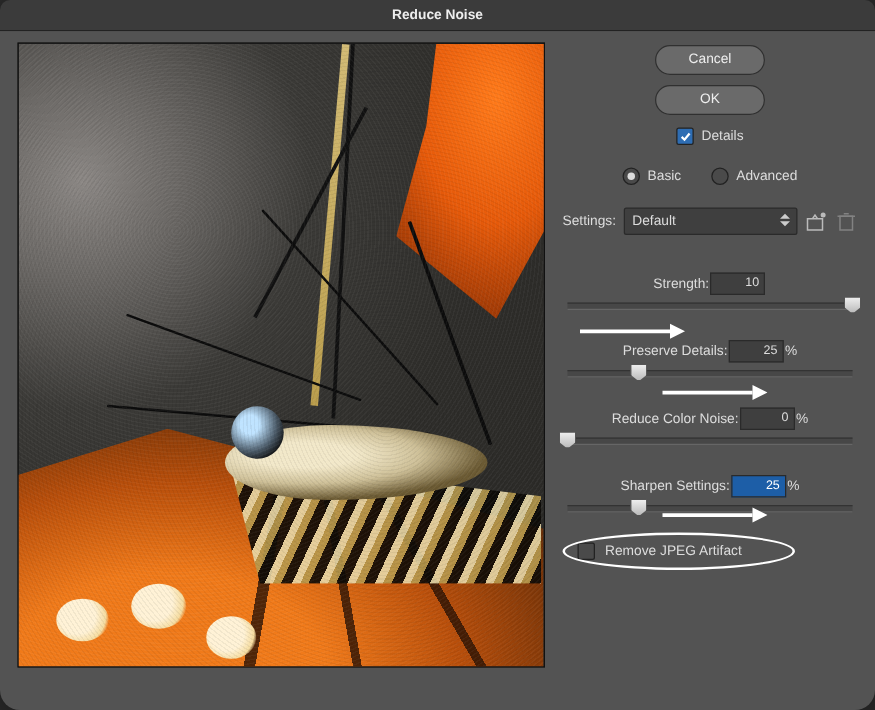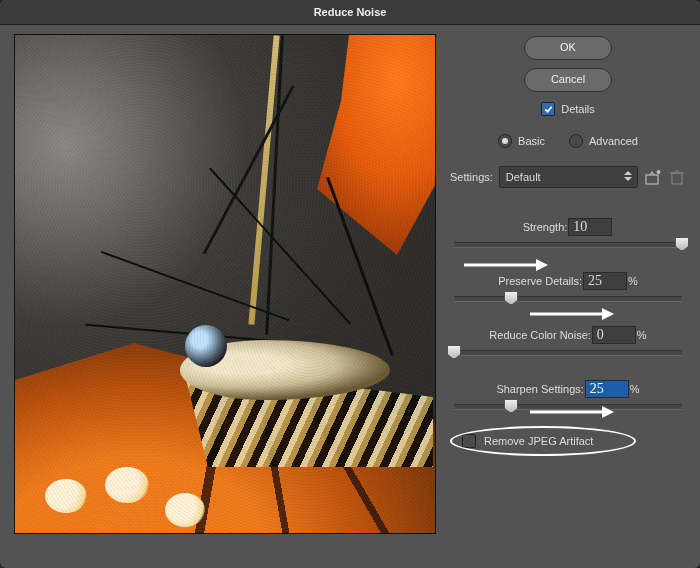--- a/index.html
+++ b/index.html
@@ -1,16 +1,16 @@
 <!DOCTYPE html>
 <html><head>
 <meta charset="utf-8">
 <style>
   html,body{margin:0;padding:0;width:700px;height:568px;background:#2a2a2a;font-family:-apple-system,Helvetica,Arial,sans-serif;font-size:11px;color:#ddd;overflow:hidden;}
-  .dialog{position:absolute;left:0;top:0;width:700px;height:568px;background:#535353;border-radius:6px;box-shadow:0 4px 30px rgba(0,0,0,.4);}
+  .dialog{position:absolute;left:0;top:0;width:700px;height:568px;background:#535353;border-radius:16px;box-shadow:0 4px 30px rgba(0,0,0,.4);}
   .titlebar{height:24px;line-height:24px;text-align:center;font-weight:600;color:#eee;background:#3b3b3b;border-top-left-radius:8px;border-top-right-radius:8px;border-bottom:1px solid #222;}
   .body{position:absolute;top:24px;left:0;right:0;bottom:0;}
   .preview{position:absolute;left:14px;top:10px;width:420px;height:498px;background:#2b2a28;border:1px solid #111;overflow:hidden;}
   .zoomrow{position:absolute;left:14px;top:516px;width:420px;height:26px;display:flex;align-items:center;justify-content:center;gap:22px;color:#ddd;}
   .zoomrow .mag{width:14px;height:14px;display:inline-block;}
   .zoomrow .mag svg{width:14px;height:14px;stroke:#ccc;stroke-width:1.5;fill:none;}
   .panel{position:absolute;left:448px;top:6px;right:12px;bottom:8px;}
   .btn{display:block;margin:0 auto 8px auto;width:86px;height:22px;line-height:20px;text-align:center;background:#6a6a6a;color:#eee;border:1px solid #303030;border-radius:12px;font-size:11px;}
   .btn:first-child{margin-top:6px;}
   .row{display:flex;align-items:center;justify-content:center;gap:6px;margin-top:10px;}
@@ -23,21 +23,21 @@
   .settingsrow{display:flex;align-items:center;gap:6px;margin-top:18px;padding:0 2px;}
   .settingsrow label{flex:0 0 auto;}
   .select{flex:1;height:20px;background:#3f3f3f;border:1px solid #2a2a2a;border-radius:2px;display:flex;align-items:center;padding:0 8px 0 6px;position:relative;color:#ddd;}
   .select .chev{position:absolute;right:4px;top:3px;width:10px;height:12px;}
   .select .chev svg{width:10px;height:12px;fill:#ccc;}
   .iconbtn{width:18px;height:16px;display:inline-block;}
   .iconbtn svg{width:18px;height:16px;fill:#bbb;stroke:#bbb;}
   .sliders{margin-top:30px;padding:0 6px;}
   .slideritem{margin-bottom:24px;}
   .sliderlabelrow{display:flex;align-items:center;justify-content:center;gap:1px;margin-bottom:6px;}
-  .numbox{width:34px;height:16px;background:#3f3f3f;border:1px solid #2a2a2a;color:#ddd;text-align:left;padding:0 4px;font-size:14px;line-height:16px;font-family:Liberation Serif, serif;}
+  .numbox{width:34px;height:16px;background:#3f3f3f;border:1px solid #2a2a2a;color:#ddd;text-align:right;padding:0 4px;font-size:10px;line-height:16px;}
   .numbox.sel{background:#1d5ea7;color:#fff;}
   .track{position:relative;height:4px;background:#474747;border-top:1px solid #333;border-bottom:1px solid #666;}
   .thumb{position:absolute;top:-6px;width:12px;height:12px;background:linear-gradient(#eee,#bbb);border:1px solid #555;border-radius:1px;transform:translateX(-50%);clip-path:polygon(0 0,100% 0,100% 60%,50% 100%,0 60%);}
   .arrow{position:absolute;height:18px;pointer-events:none;}
   .arrow svg{height:18px;}
   .jpegrow{display:flex;align-items:center;gap:8px;margin-top:6px;margin-left:8px;}
   .jpegrow .chk{background:#4a4a4a;}
   .oval{position:absolute;border:2px solid #fff;border-radius:50%;pointer-events:none;}
 
   
@@ -83,22 +83,22 @@
       <div class="pv-spot" style="left:90px;bottom:30px;width:44px;height:36px;"></div>
       <div class="pv-spot" style="left:150px;bottom:6px;width:40px;height:34px;"></div>
       <div class="pv-stripes"></div>
       <div class="pv-body"></div>
       <div class="pv-eye"></div>
       <div class="pv-noise"></div>
     </div>
 
 
     <div class="panel">
+      <div class="btn">Cancel</div>
       <div class="btn">OK</div>
-      <div class="btn">Cancel</div>
 
       <div class="row">
         <span class="chk">
           <svg viewBox="0 0 10 10">
               <polyline points="1.5,5 4,7.5 8.5,2"></polyline>
             </svg>
         </span>
         <span>Details</span>
       </div>
 

